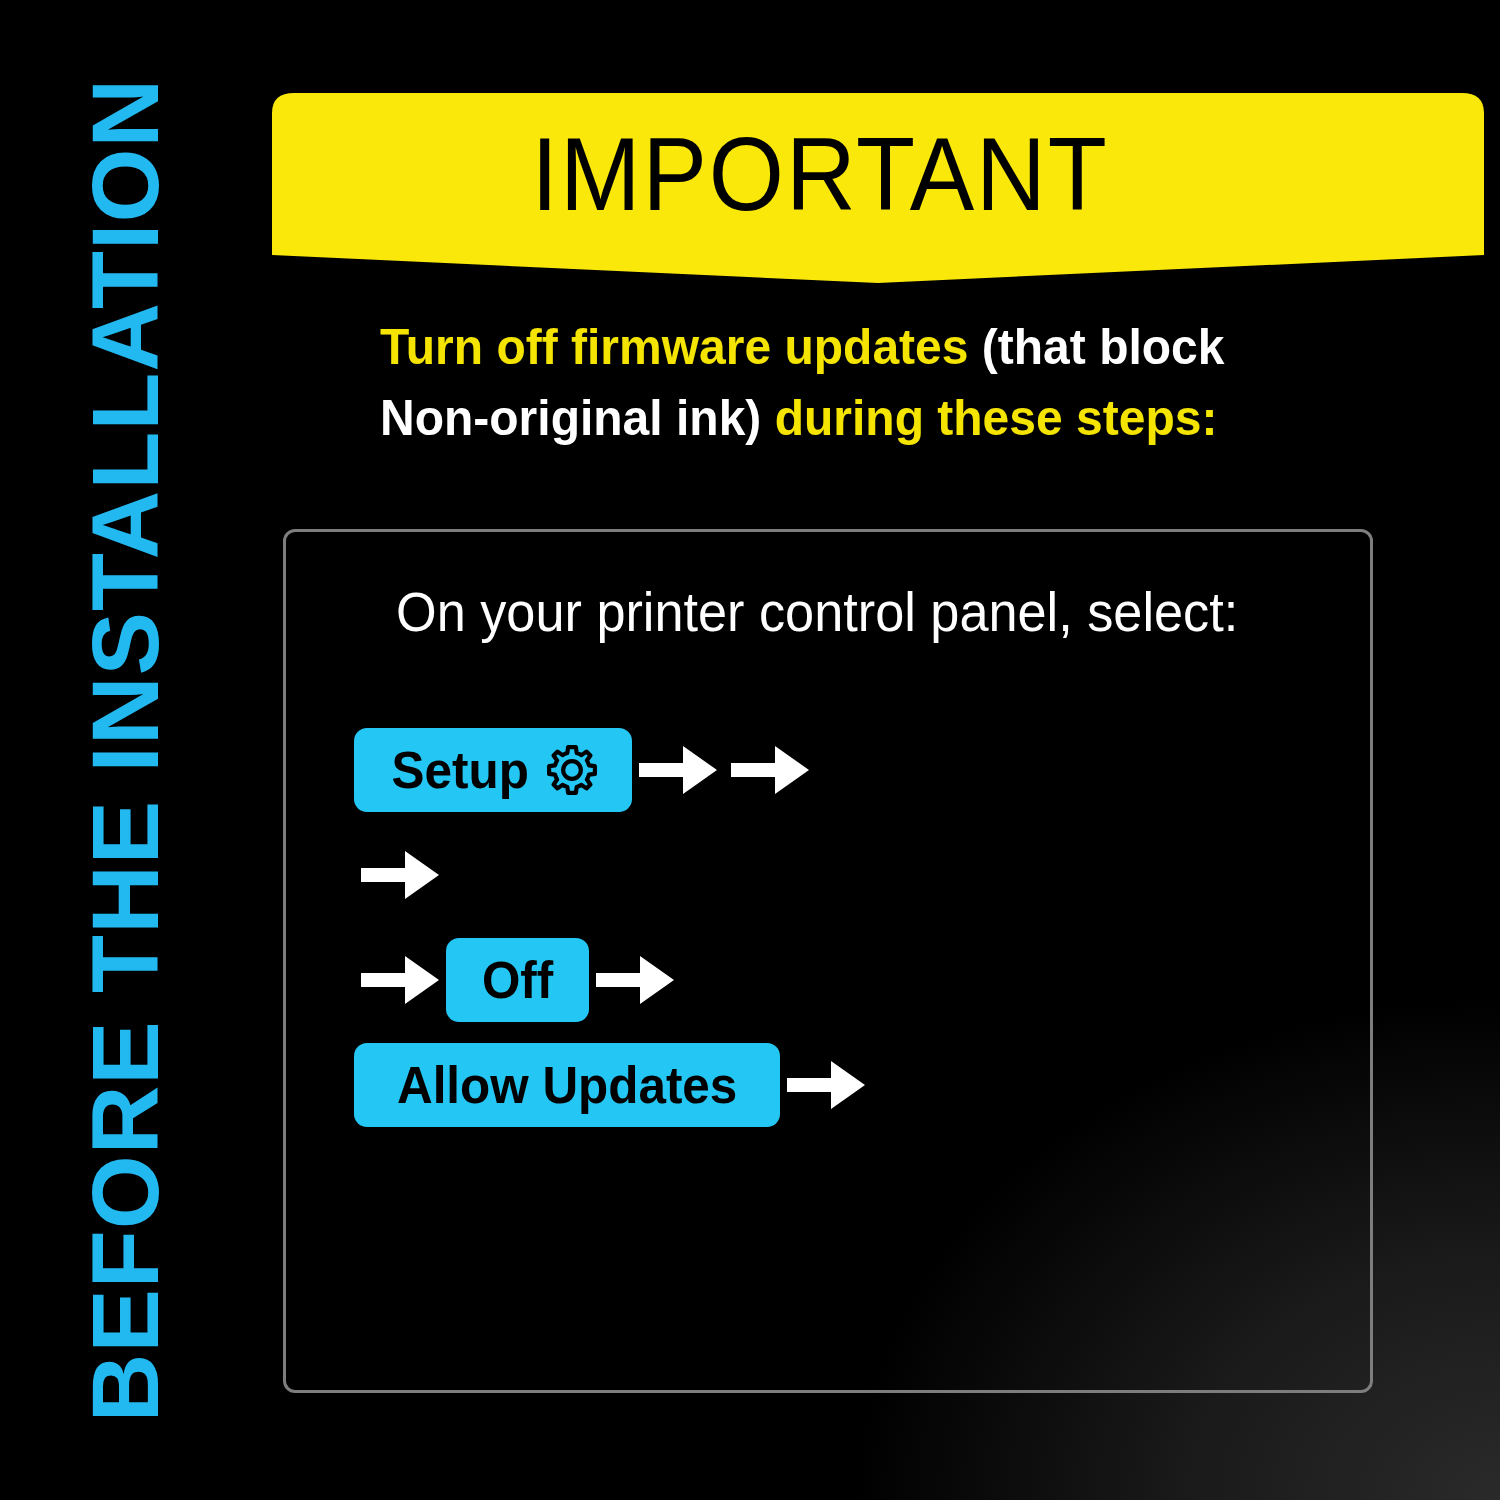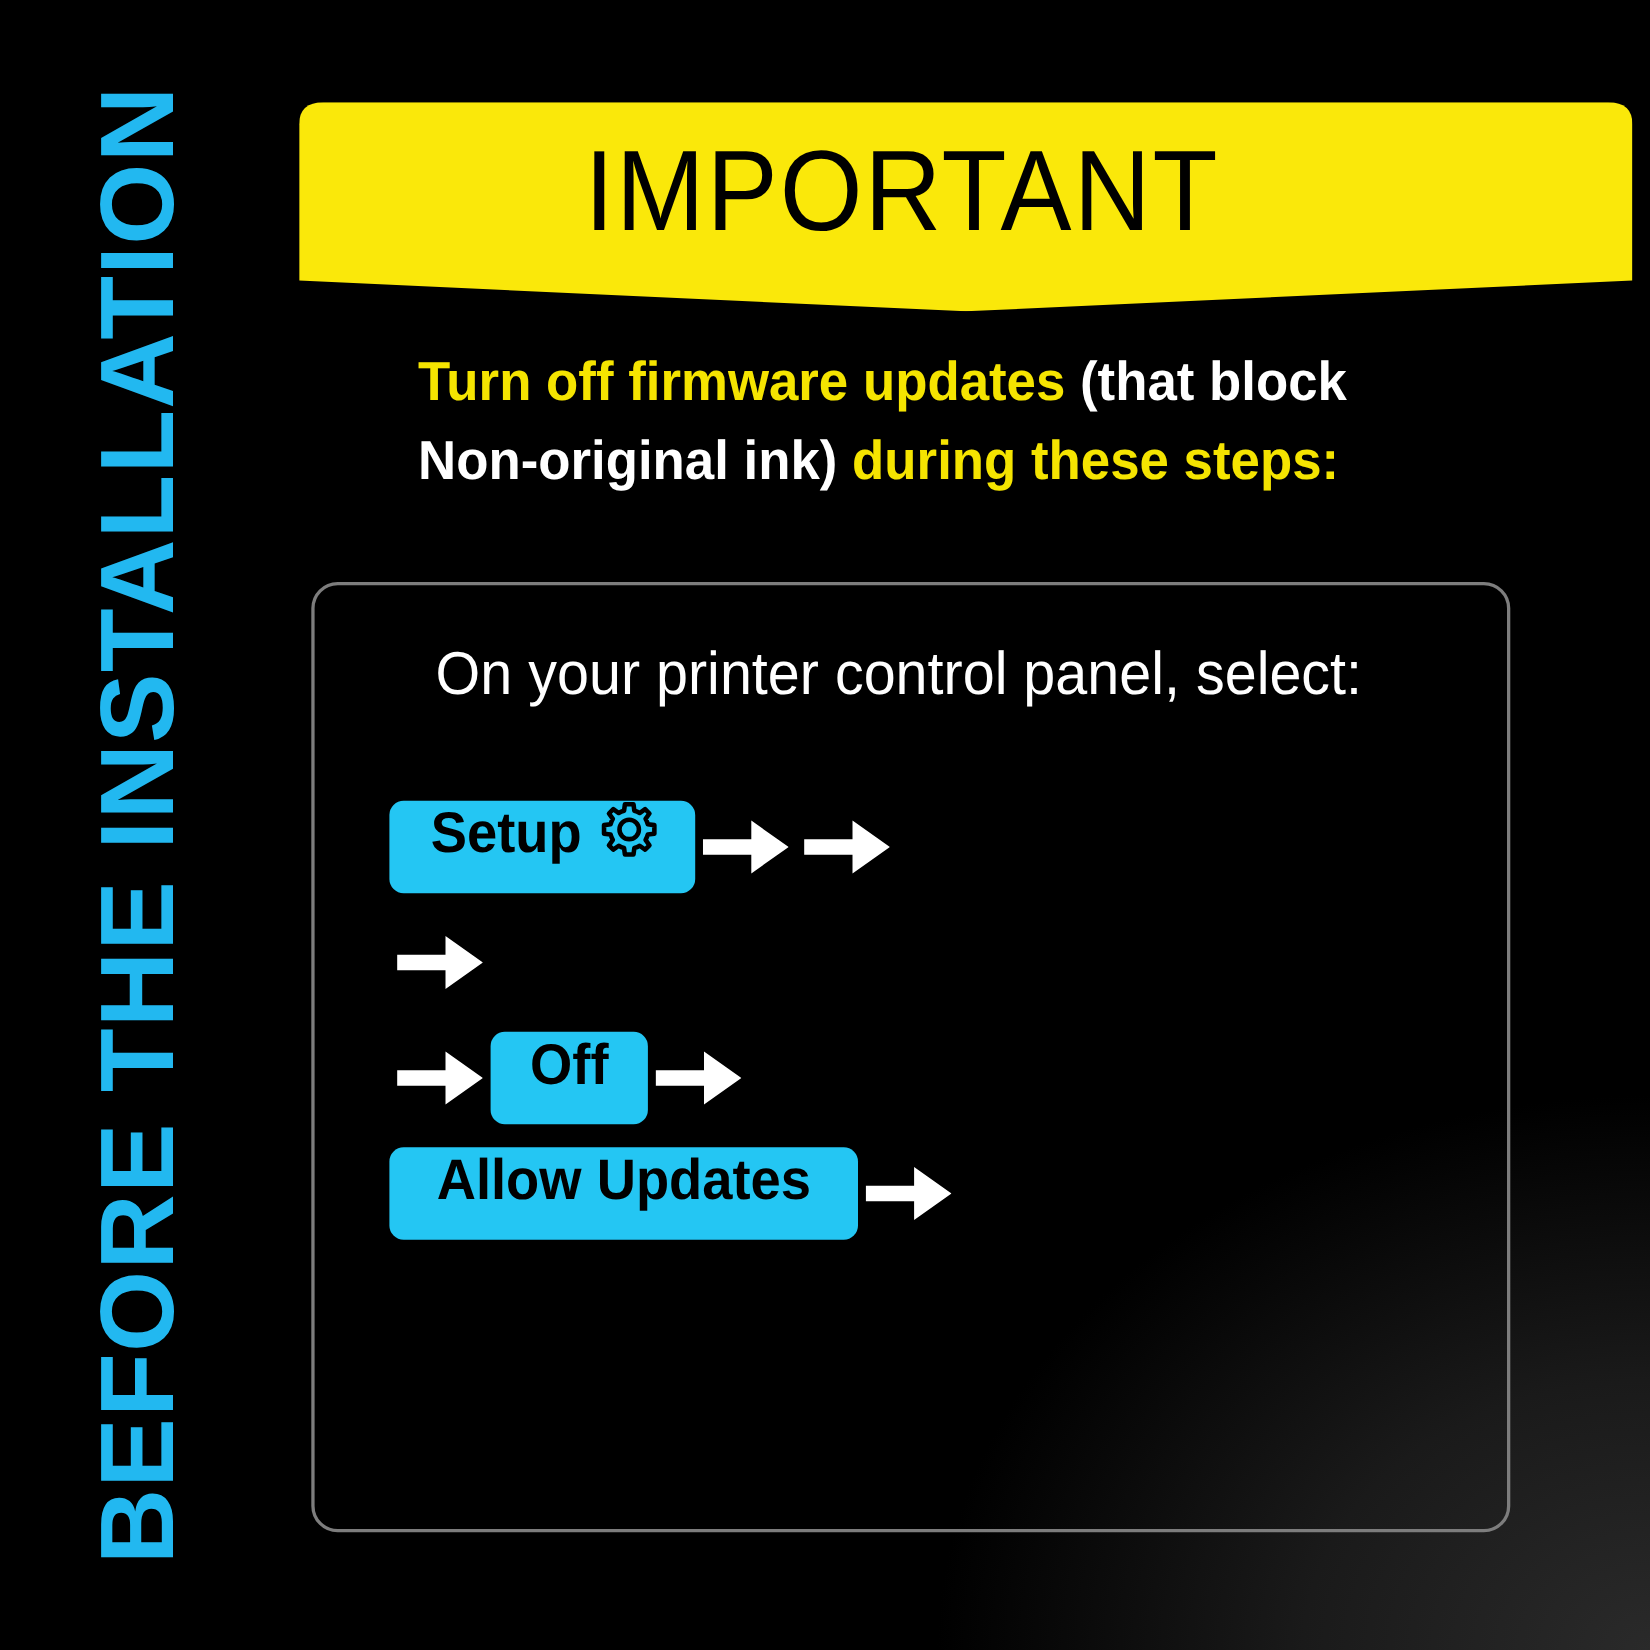--- a/index.html
+++ b/index.html
@@ -88,21 +88,21 @@
   .headline .wht { color: #FFFFFF; }
 
   
   .panel {
     position: absolute;
     left: 283px;
     top: 529px;
     width: 1090px;
     height: 864px;
     border: 3px solid #7d7d7d;
-    border-radius: 24px;
+    border-radius: 12px;
     box-sizing: border-box;
     background: transparent;
   }
   .panel-heading {
     position: absolute;
     left: 110px;
     top: 48px;
     color: #FFFFFF;
     font-family: "Liberation Sans", sans-serif;
     font-weight: normal;
@@ -125,20 +125,21 @@
     align-items: center;
     margin-bottom: 21px;
     height: 84px;
   }
   .pill {
     background: #24C6F3;
     color: #000000;
     border-radius: 13px;
     height: 84px;
     display: flex;
+    align-items: center;
     justify-content: center;
     gap: 14px;
     padding: 0 34px;
     font-family: "Liberation Sans", sans-serif;
     font-weight: bold;
     font-size: 52px;
     white-space: nowrap;
     box-sizing: border-box;
   }
   .pill .pill-text { transform: scaleX(0.95); display:inline-block; }

